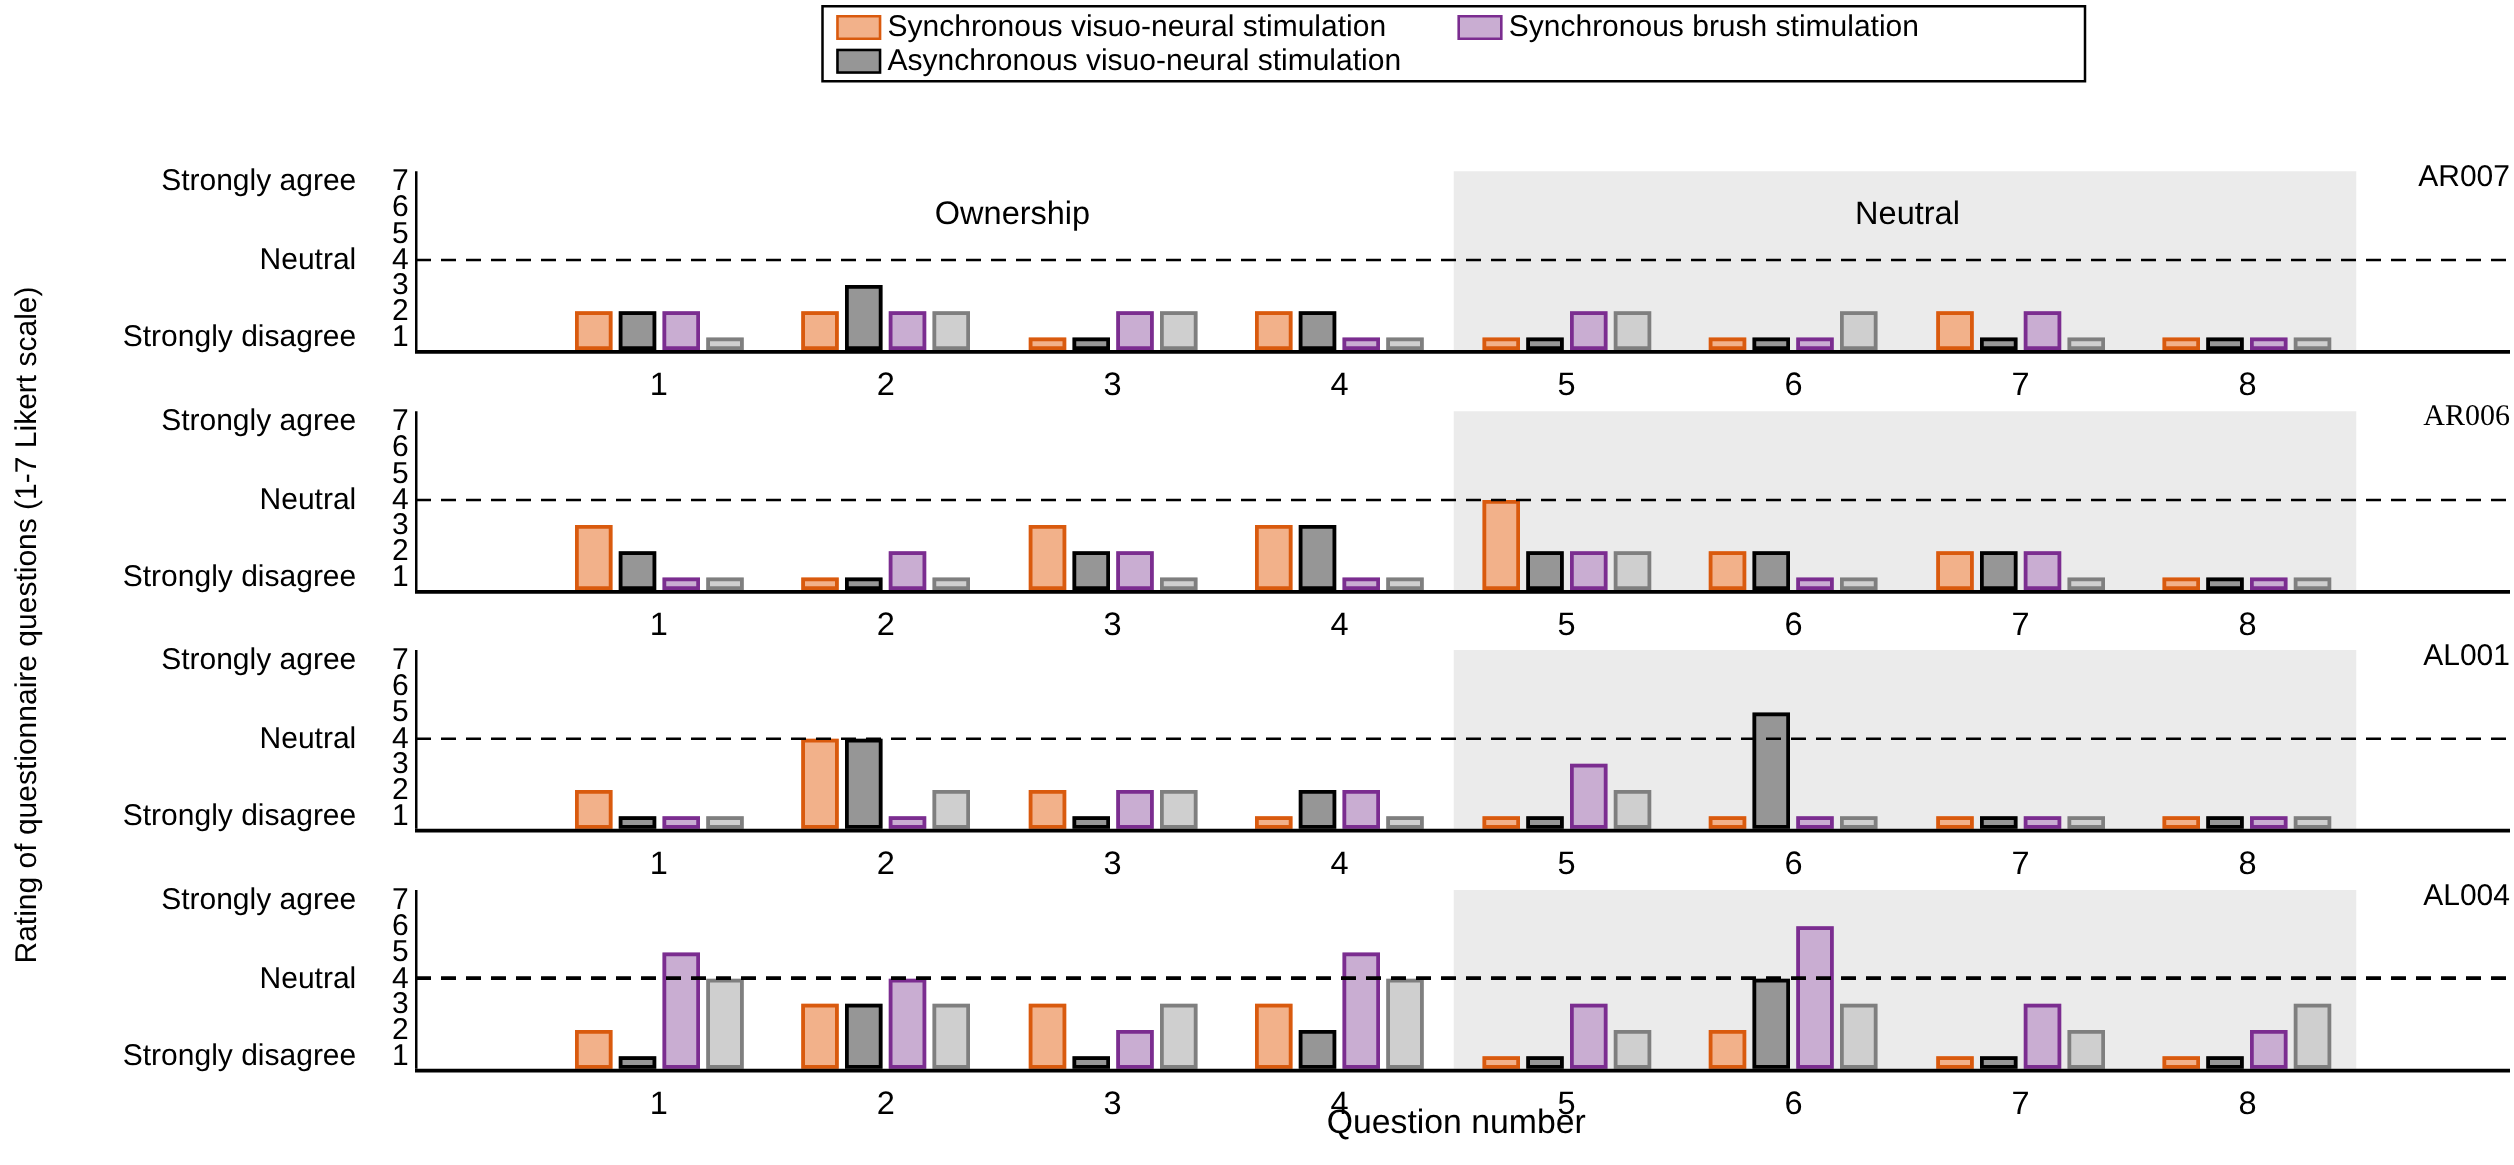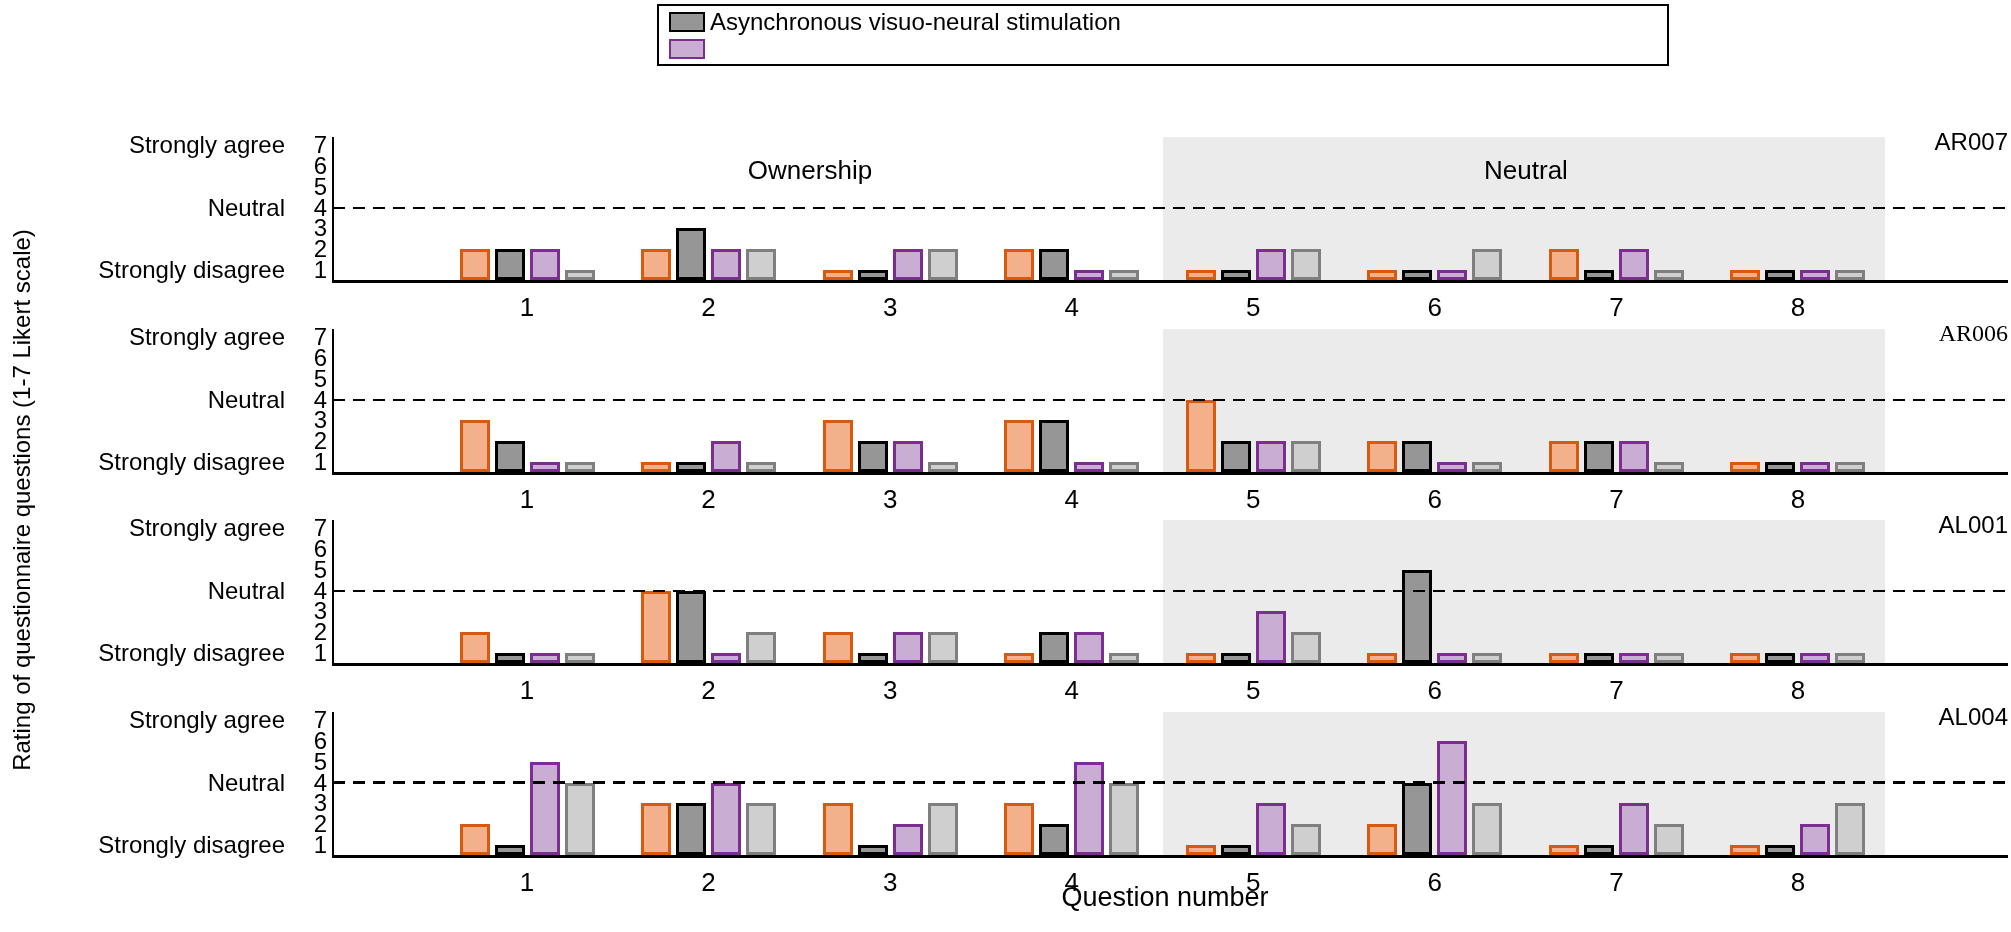--- a/index.html
+++ b/index.html
@@ -33,25 +33,30 @@
   .axis-x{position:absolute;height:3px;background:#000;}
   .dashline{position:absolute;background:repeating-linear-gradient(90deg,#000 0,#000 12px,transparent 12px,transparent 20px);}
   .bar{position:absolute;box-sizing:border-box;}
 </style>
 </head>
 <body>
 
 <div id="figure">
   <div id="legend">
       <div class="legend-item">
+        <span class="legend-swatch" style="background: rgb(242, 177, 138); border-color: rgb(217, 90, 14);"></span>
+        <span class="legend-label">Synchronous visuo-neural stimulation</span>
+      </div>
+      <div class="legend-item">
         <span class="legend-swatch" style="background: rgb(150, 150, 150); border-color: rgb(0, 0, 0);"></span>
         <span class="legend-label">Asynchronous visuo-neural stimulation</span>
       </div>
       <div class="legend-item">
         <span class="legend-swatch" style="background: rgb(201, 173, 210); border-color: rgb(123, 45, 144);"></span>
+        <span class="legend-label">Synchronous brush stimulation</span>
       </div>
     </div>
   <div class="ylab-global">Rating of questionnaire questions (1-7 Likert scale)</div>
   <div class="xlab-global">Question number</div>
   <div id="plots">
       <div class="shade" style="left: 1163px; width: 722px; top: 137px; height: 143px;"></div>
       <div class="dashline" style="left: 333px; width: 1675px; top: 206.55px; height: 2px; z-index: 5;"></div>
       <div class="bar" title="AR007 Q1 — Synchronous visuo-neural stimulation: 2" style="left: 459.5px; width: 30px; top: 248.95px; height: 31.05px; background: rgb(242, 177, 138); border: 3px solid rgb(217, 90, 14); z-index: 3;"></div>
       <div class="bar" title="AR007 Q2 — Synchronous visuo-neural stimulation: 2" style="left: 641.07px; width: 30px; top: 248.95px; height: 31.05px; background: rgb(242, 177, 138); border: 3px solid rgb(217, 90, 14); z-index: 3;"></div>
       <div class="bar" title="AR007 Q3 — Synchronous visuo-neural stimulation: 1" style="left: 822.64px; width: 30px; top: 269.65px; height: 10.35px; background: rgb(242, 177, 138); border: 3px solid rgb(217, 90, 14); z-index: 3;"></div>

